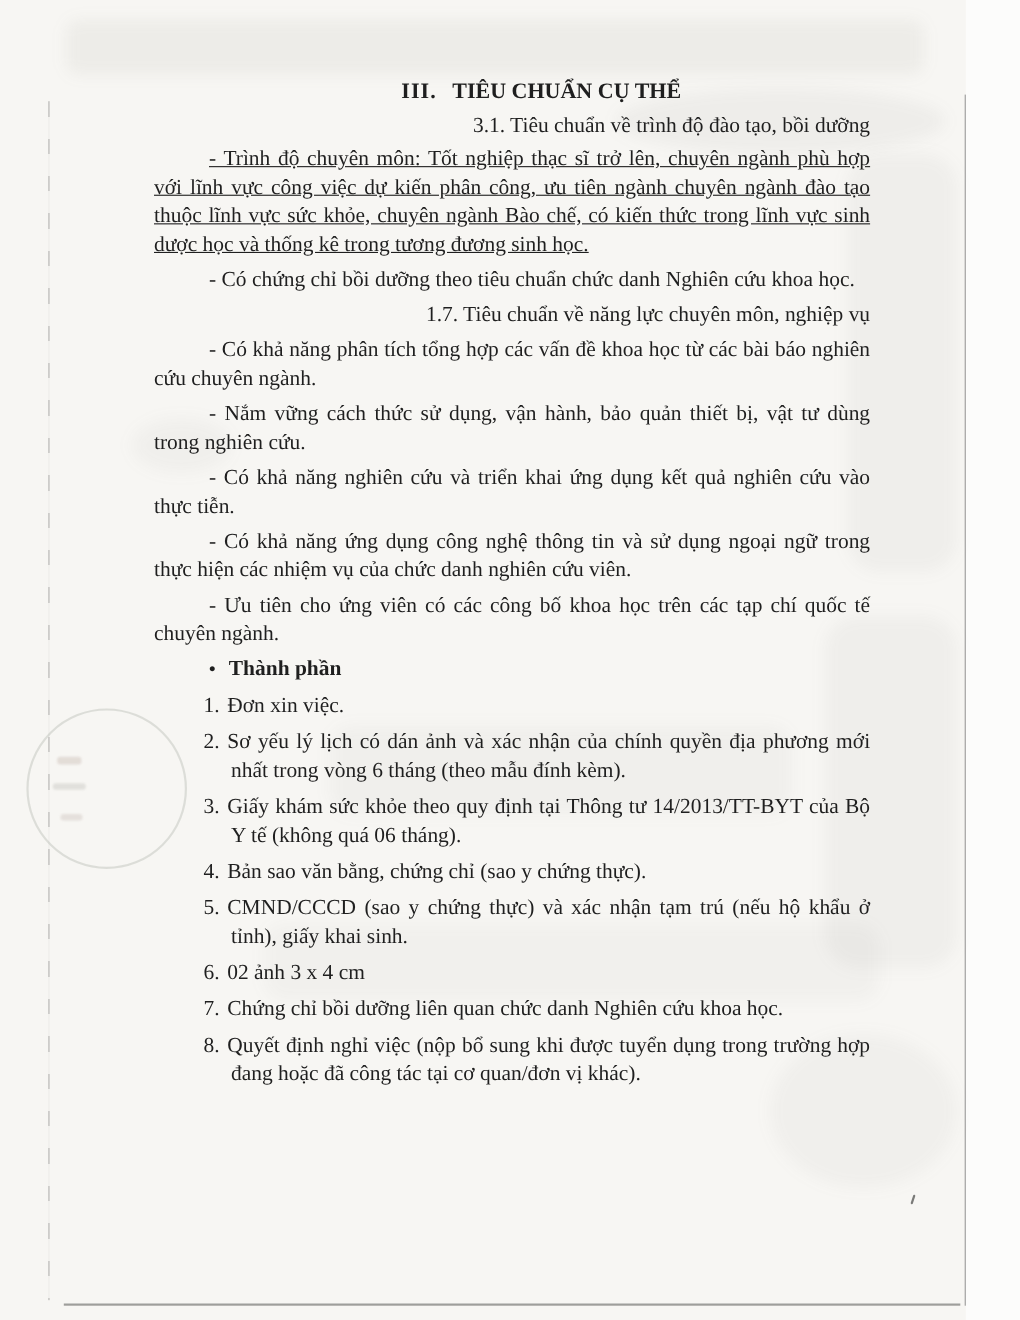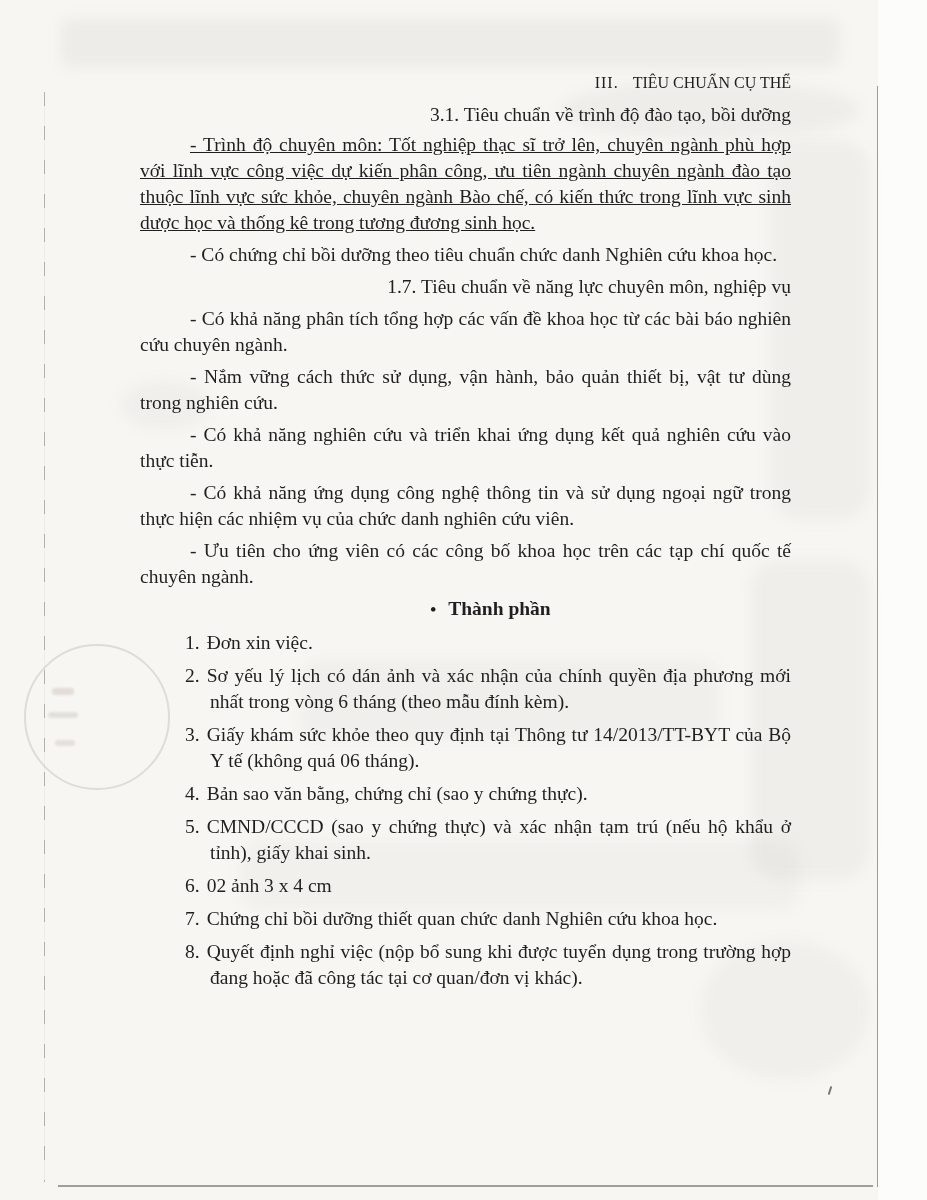--- a/index.html
+++ b/index.html
@@ -91,44 +91,44 @@
   
   .doc {
     position: absolute;
     left: 140px; top: 70px;
     width: 651px;
     font-size: 19.5px;
     line-height: 26px;
     text-align: justify;
   }
   .h-main {
-    font-weight: normal;
-    font-size: 16px;
+    font-weight: bold;
+    font-size: 20px;
     padding-left: 53px;
-    text-align: right;
+    text-align: center;
   }
   .h-main .num { margin-right: 14px; letter-spacing: 1px; }
   .h-main.iv { margin-top: 8px; }
   .h-main.iv .num { margin-right: 22px; }
   .h-sub {
     font-weight: normal;
     text-indent: 45px;
     margin-top: 6px;
     text-align: right;
   }
   .para {
     text-indent: 50px;
     margin-top: 6px;
   }
   .para.first { margin-top: 4px; text-decoration: underline; }
   .bullet-line {
     padding-left: 50px;
     margin-top: 6px;
     font-weight: bold;
-    text-align: center;
+    text-align: left;
   }
   .bullet-line .bullet-marker { margin-right: 12px; font-size: 17px; }
   .req-list { margin-top: 1px; }
   .req-item {
     margin-top: 7px;
     padding-left: 70px;
     text-indent: -25px;
   }
   .req-item .num { margin-right: 7px; }
 </style>
@@ -194,21 +194,21 @@
       <div class="req-item">
         <span class="num">4.</span><span>Bản sao văn bằng, chứng chỉ (sao y chứng thực).</span>
       </div>
       <div class="req-item">
         <span class="num">5.</span><span>CMND/CCCD (sao y chứng thực) và xác nhận tạm trú (nếu hộ khẩu ở tỉnh), giấy khai sinh.</span>
       </div>
       <div class="req-item">
         <span class="num">6.</span><span>02 ảnh 3 x 4 cm</span>
       </div>
       <div class="req-item">
-        <span class="num">7.</span><span>Chứng chỉ bồi dưỡng thiết quan chức danh Nghiên cứu khoa học.</span>
+        <span class="num">7.</span><span>Chứng chỉ bồi dưỡng liên quan chức danh Nghiên cứu khoa học.</span>
       </div>
       <div class="req-item">
         <span class="num">8.</span><span>Quyết định nghỉ việc (nộp bổ sung khi được tuyển dụng trong trường hợp đang hoặc đã công tác tại cơ quan/đơn vị khác).</span>
       </div>
     </div>
 
   </div>
 </div>
 
 </body></html>

